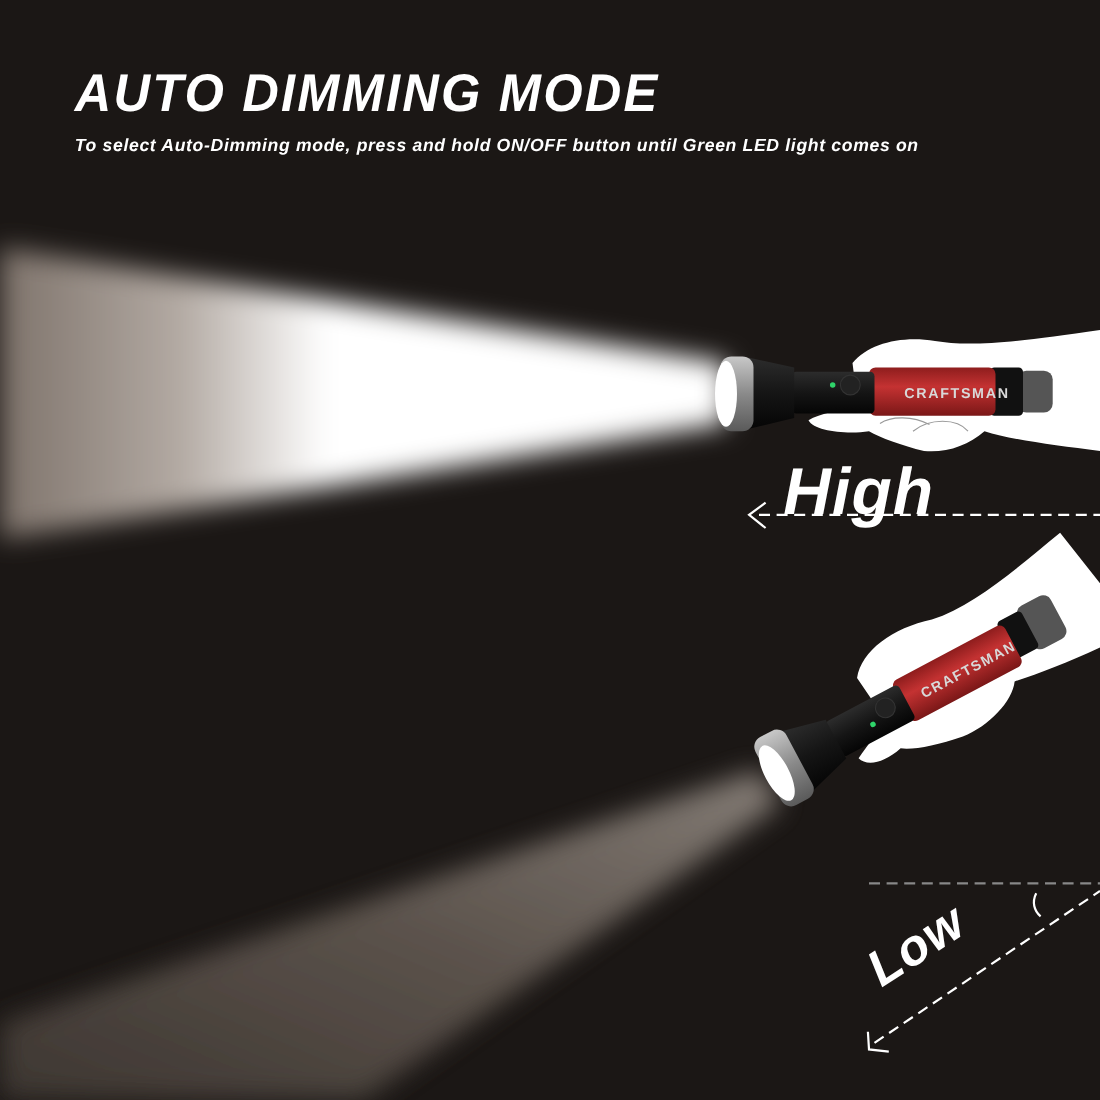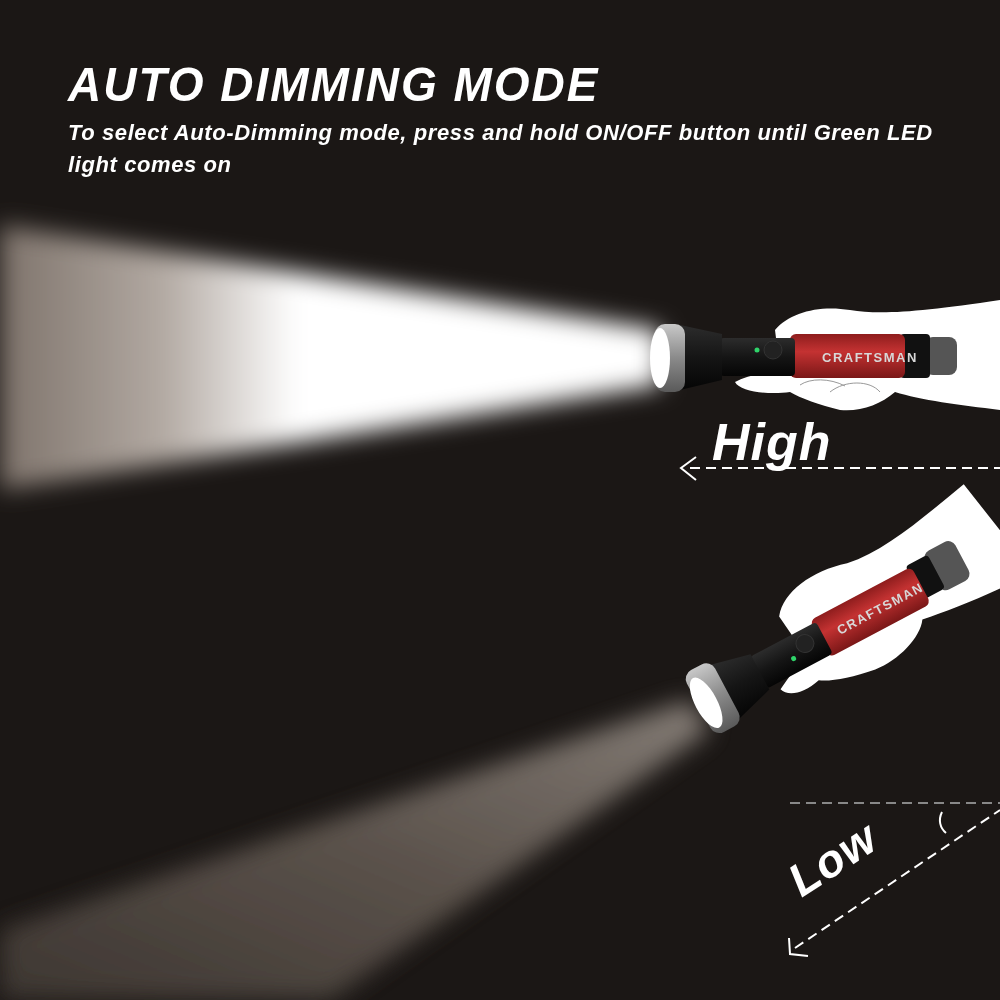--- a/index.html
+++ b/index.html
@@ -12,27 +12,27 @@
   .canvas { position: absolute; inset: 0; width: 1000px; height: 1000px; }
   .title {
     position: absolute; left: 68px; top: 58px; margin: 0;
     color: #ffffff; font-weight: 900; font-style: italic;
     font-size: 46px; letter-spacing: 2px; line-height: 52px;
     transform: scaleY(1.05);
   }
   .subtitle {
     position: absolute; left: 68px; top: 117px; width: 900px; margin: 0;
     color: #ffffff; font-weight: 700; font-style: italic;
-    font-size: 22px; line-height: 32px; letter-spacing: 0.6px;
+    font-size: 16px; line-height: 32px; letter-spacing: 0.6px;
   }
   .label {
     position: absolute; color: #ffffff; font-weight: 900; font-style: italic;
     margin: 0;
   }
-  .label-high { left: 712px; top: 412px; font-size: 52px; letter-spacing: 1px; }
+  .label-high { left: 712px; top: 412px; font-size: 60px; letter-spacing: 1px; }
   .label-low {
     left: 778px; top: 862px; font-size: 46px; letter-spacing: 1px;
     transform: rotate(-33deg); transform-origin: left top;
   }
   svg text { font-family: "Liberation Sans", sans-serif; }
 </style>
 </head>
 <body>
 
 <div class="canvas">

